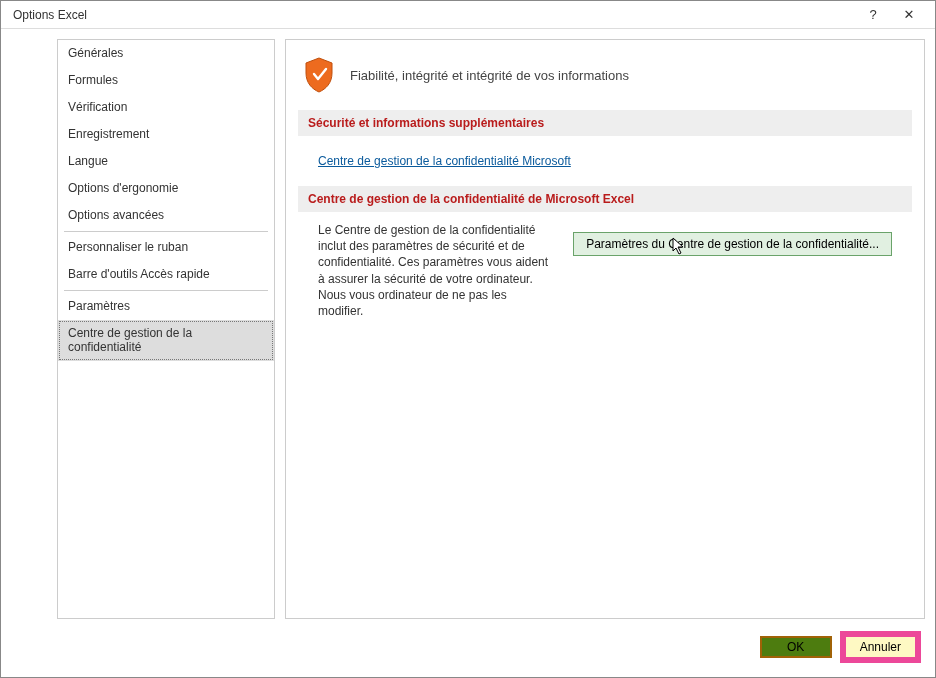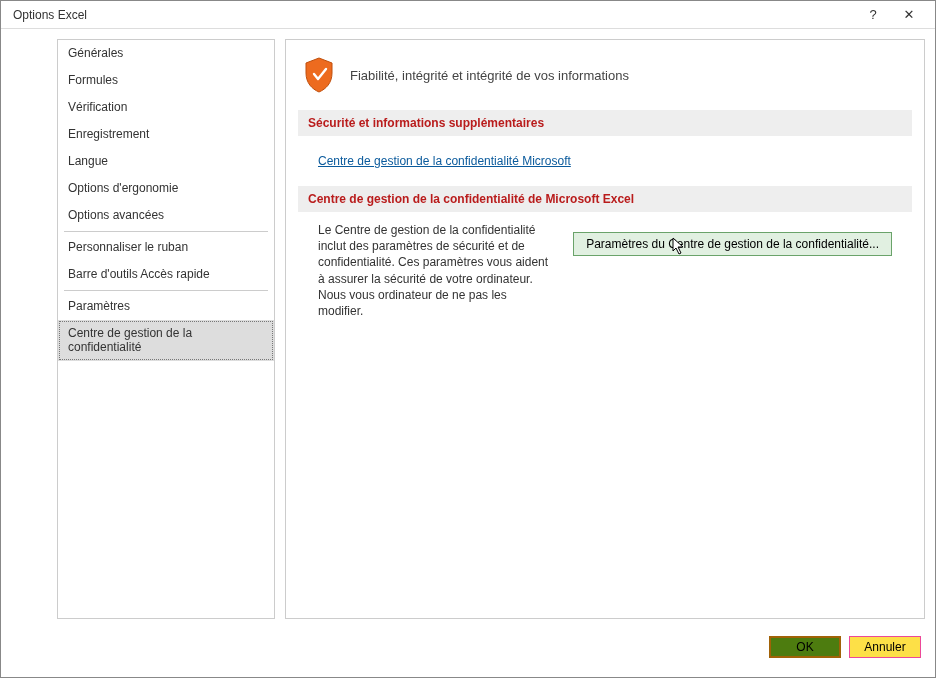--- a/index.html
+++ b/index.html
@@ -131,22 +131,22 @@
       height: 36px;
       display: flex;
       justify-content: flex-end;
       align-items: center;
       gap: 8px;
       padding: 0 14px;
     }
     .btn {
       min-width: 72px;
       padding: 3px 14px;
-      border: 1px solid #ec4899;
-      background: #fde047;
+      border: 6px solid #ec4899;
+      background: #fef9c3;
       font-size: 12px;
       cursor: pointer;
     }
     .btn.primary {
       border: 2px solid #a16207;
       background: #4d7c0f;
       padding: 2px 22px;
     }
     .cursor {
       position: absolute;

